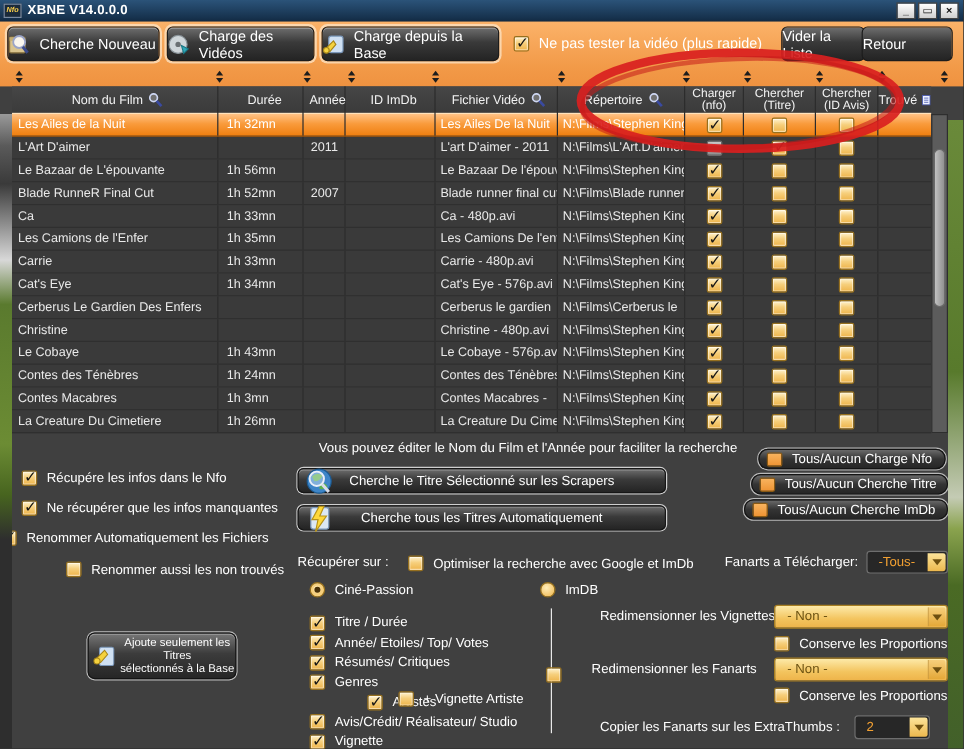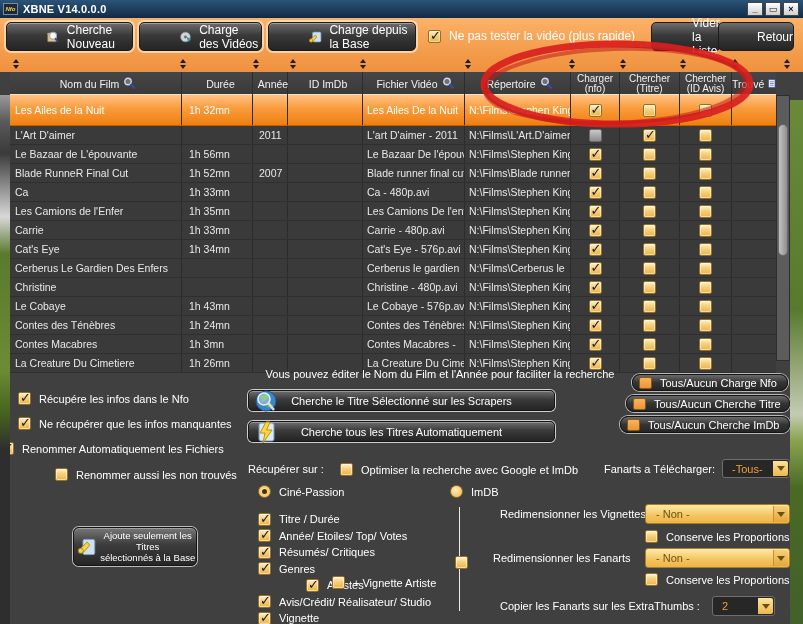--- a/index.html
+++ b/index.html
@@ -14,21 +14,21 @@
   .title-text { color:#ffffff; font-size:11px; font-weight:bold; letter-spacing:.2px; }
   .winbtns { position:absolute; right:4px; top:2px; display:flex; gap:2px; }
   .winbtn { width:16px; height:14px; background:linear-gradient(#ffffff,#cfcfcf); border:1px solid #444;
     color:#111; font-size:9px; line-height:12px; text-align:center; font-weight:bold; }
 
   
   .toolbar { position:absolute; left:0; top:18px; width:803px; height:54px;
     background:linear-gradient(#fbb269,#f29a48 70%,#ef9240); }
   .tbtn { position:absolute; top:4px; height:29px; background:linear-gradient(#6e6e6e,#3a3a3a 45%,#242424);
     border:1px solid #1c1c1c; border-radius:5px; box-shadow:0 0 0 2px rgba(252,230,200,.75), inset 0 1px 0 rgba(255,255,255,.35);
-    color:#fff; font-size:12px; display:flex; align-items:center; justify-content:flex-end; gap:7px; cursor:pointer;padding-left:40px; }
+    color:#fff; font-size:12px; display:flex; align-items:center; justify-content:flex-start; gap:7px; cursor:pointer; }
   .tb-check { position:absolute; top:11px; left:428px; display:flex; gap:8px; align-items:center; }
   .tb-check .lbl { color:#fff; font-size:12px; }
 
   
   .cb { width:13px; height:13px; border:1px solid #96701f; border-radius:2px; position:relative; flex:none;
     background:linear-gradient(#fff3cf,#f6cf7c 45%,#eeb44a); box-shadow:inset 0 0 0 1px rgba(255,255,255,.5); }
   .cb.checked::before { content:"✓"; position:absolute; left:1px; top:-3px; font-size:13px; font-weight:bold; color:#141414; }
   .cb.disabled { background:linear-gradient(#c9c9c9,#8e8e8e); border-color:#6a6a6a; box-shadow:none; }
   .radio { width:13px; height:13px; border-radius:50%; border:1px solid #96701f; flex:none;
     background:radial-gradient(circle at 40% 35%, #ffedb8, #eeb44a); }
@@ -43,21 +43,21 @@
 
   
   .grid { position:absolute; left:10px; top:72px; width:766px; }
   .g-head { display:flex; height:23px; background:linear-gradient(#464646,#3a3a3a); color:#f2f2f2; font-size:10.5px; }
   .g-head > div { display:flex; align-items:center; justify-content:center; gap:4px; border-right:1px solid #2c2c2c; text-align:center; }
   .hdr2 { font-size:10px; line-height:10px; }
   .g-body { background:#3a3a3a; }
   .g-row { display:flex; height:19px; background:#3a3a3a; border-bottom:1px solid #2f2f2f; color:#e9e9e9; font-size:10.5px; cursor:pointer; }
   .g-row > div { border-right:1px solid #2c2c2c; overflow:hidden; white-space:nowrap; display:flex; align-items:center; }
   .g-row.selected { background:linear-gradient(#ffc285,#f99b3c 45%,#ef7f10); color:#fff;
-    border-top:1px solid #ffe2bb; border-bottom:1px solid #c05f00; height:32px; margin-top:-1px; }
+    border-top:1px solid #ffe2bb; border-bottom:1px solid #c05f00; height:20px; margin-top:-1px; }
   .c-nom{width:172px; padding-left:5px;} .c-dur{width:71px; padding-left:7px;} .c-an{width:35px; padding-left:6px;}
   .c-id{width:75px; padding-left:6px;} .c-fic{width:102px; padding-left:4px;} .c-rep{width:106px; padding-left:4px;}
   .c-ch{width:49px; justify-content:center;} .c-ti{width:60px; justify-content:center;} .c-im{width:52px; justify-content:center;}
   .c-tr{width:44px; border-right:none !important; justify-content:center;}
   .mag { flex:none; }
   
   .vscroll { position:absolute; left:776px; top:95px; width:14px; height:266px; background:#5c5c5c; border:1px solid #2e2e2e; }
   .vthumb { position:absolute; left:1px; top:28px; width:10px; height:132px; border-radius:5px;
     background:linear-gradient(90deg,#c2c2c2,#8f8f8f); border:1px solid #6a6a6a; }
 

